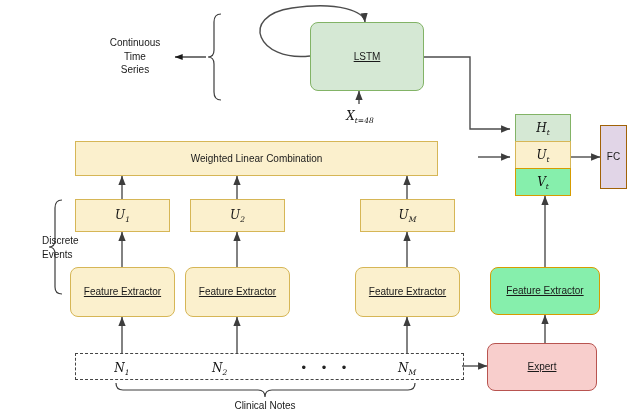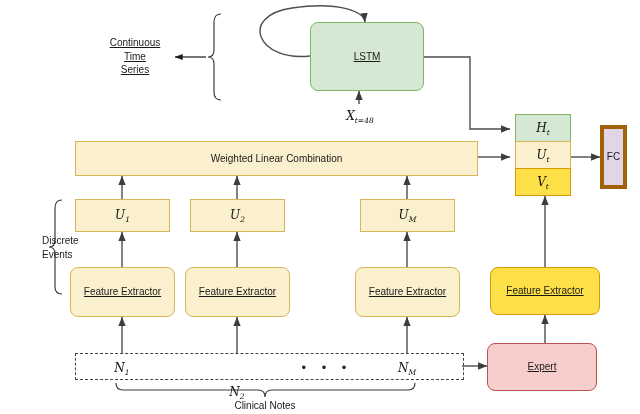--- a/index.html
+++ b/index.html
@@ -37,30 +37,30 @@
   
   .yellow {
     background: #fbf0cd;
     border: 1px solid #d6b656;
   }
   .green {
     background: #d5e8d4;
     border: 1px solid #82b366;
   }
   .peach {
-    background: #fde047;
+    background: #86efac;
     border: 1px solid #d79b00;
   }
   .pink {
     background: #f8cecc;
     border: 1px solid #b85450;
   }
   .purple {
     background: #e1d5e7;
-    border: 4px solid #a16207;
+    border: 1px solid #a16207;
     align-items: center;
   }
   .rounded {
     border-radius: 8px;
     text-decoration: underline;
   }
   .dashed-box {
     background: transparent;
     border: 1px dashed #444444;
   }
@@ -162,42 +162,42 @@
 
     <g stroke="#3d3d3d" stroke-width="1.2" fill="none">
       <path d="M 62 200 Q 55 200, 55 208 L 55 240 Q 55 247, 49 247 Q 55 247, 55 254 L 55 287 Q 55 294, 62 294"></path>
     </g>
 
     <g stroke="#3d3d3d" stroke-width="1.2" fill="none">
       <path d="M 116 383 Q 116 390, 123 390 L 258 390 Q 265 390, 265 397 Q 265 390, 272 390 L 408 390 Q 415 390, 415 383"></path>
     </g>
   </svg>
 
-  <div class="plain-label" style="left:92px; top:36px; width:86px;text-decoration:underline;">
+  <div class="plain-label" style="left:92px; top:36px; width:86px;">
     <div>Continuous</div>
     <div>Time</div>
     <div>Series</div>
   </div>
 
   <div class="plain-label" style="left:0px; top:234px; width:50px; text-align:left;padding-left:42px;">
     <div>Discrete</div>
     <div>Events</div>
   </div>
 
   <div class="plain-label" style="left:215px; top:399px; width:100px;">Clinical Notes</div>
 
   <div style="position:absolute; left:330px; top:106px; width:60px; text-align:center;">
     <span class="math"><span>X</span><sub>t=48</sub></span>
   </div>
 
   <div class="node green rounded" style="left:310px; top:22px; width:114px; height:69px;">
     <span>LSTM</span>
   </div>
 
-  <div class="node yellow" style="left:75px; top:141px; width:403px; height:35px;">
+  <div class="node yellow" style="left:75px; top:141px; width:363px; height:35px;">
     <span>Weighted Linear Combination</span>
   </div>
 
   <div class="node yellow" style="left:75px; top:199px; width:95px; height:33px;">
     <span class="math"><span>U</span><sub>1</sub></span>
   </div>
 
   <div class="node yellow" style="left:190px; top:199px; width:95px; height:33px;">
     <span class="math"><span>U</span><sub>2</sub></span>
   </div>
@@ -241,21 +241,21 @@
   <div class="node purple" style="left:600px; top:125px; width:27px; height:64px;">
     <span>FC</span>
   </div>
 
   <div class="dashed-box" style="position:absolute; left:75px; top:353px; width:387px; height:25px;"></div>
 
   <div style="position:absolute; left:97px; top:358px; width:50px; text-align:center;">
     <span class="math"><span>N</span><sub>1</sub></span>
   </div>
 
-  <div style="position:absolute; left:212px; top:358px; width:50px; text-align:center;margin-top:24px;">
+  <div style="position:absolute; left:212px; top:358px; width:50px; text-align:left;">
     <span class="math"><span>N</span><sub>2</sub></span>
   </div>
 
   <div class="dots" style="left:292px; top:360px; width:70px; text-align:center;">•  •  •</div>
 
   <div style="position:absolute; left:382px; top:358px; width:50px; text-align:center;">
     <span class="math"><span>N</span><sub>M</sub></span>
   </div>
 
 </div>

